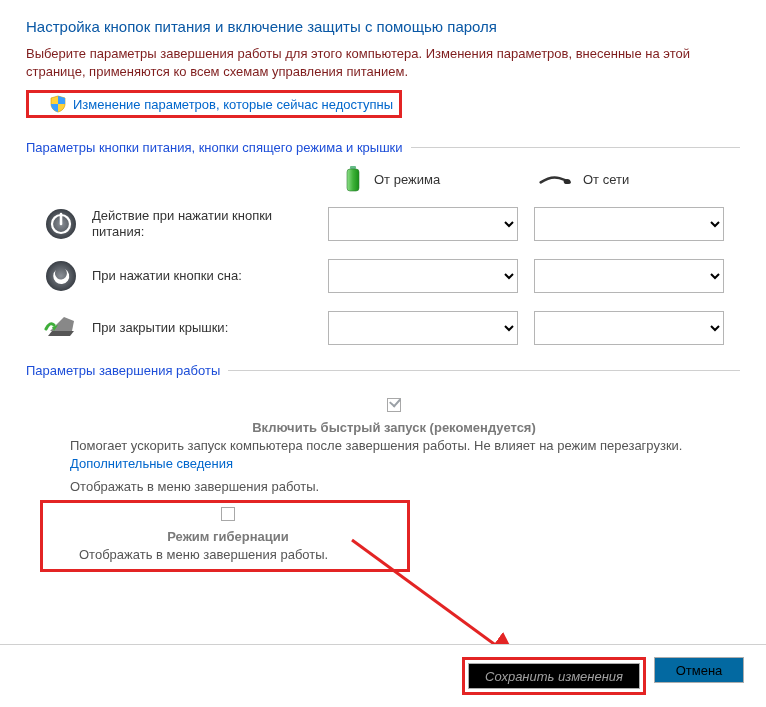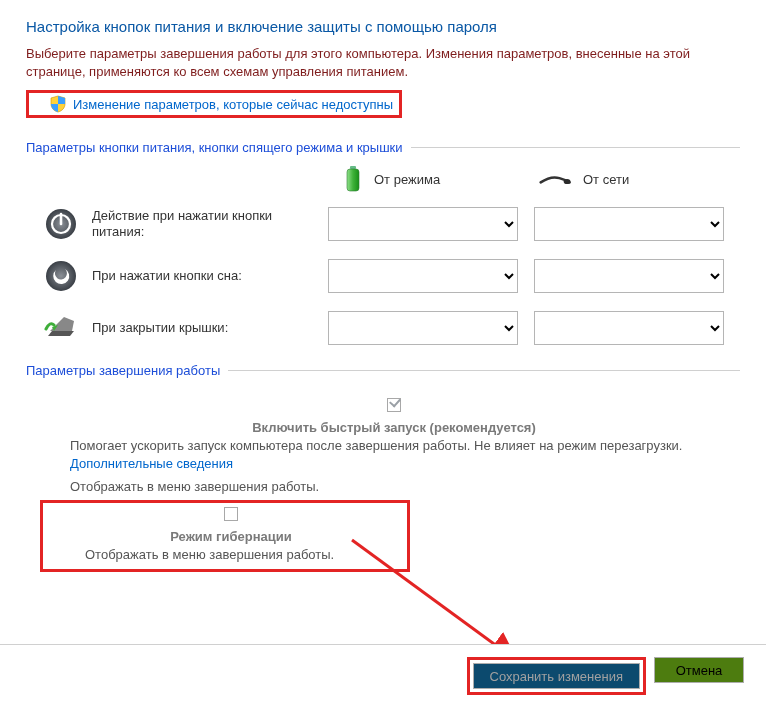--- a/index.html
+++ b/index.html
@@ -119,47 +119,48 @@
     transform: rotate(-48deg);
   }
   .chk-title { font-weight: 600; color: #7a7a7a; }
   .chk-desc {
     margin: 2px 0 0 22px;
     color: #555;
     line-height: 1.35;
   }
   .hib-box {
     border: 3px solid #e32424;
-    padding: 4px 8px 6px 20px;
+    padding: 4px 8px 6px 14px;
     margin-left: -8px;
     width: 370px;
   }
   .footer {
     position: absolute;
     left: 0; right: 0; bottom: 0;
     border-top: 1px solid #d0d0d0;
     padding: 12px 22px;
     display: flex;
     justify-content: flex-end;
     gap: 8px;
     background: #fff;
   }
   button.win {
     height: 26px;
     min-width: 90px;
     padding: 0 16px;
     font: inherit;
     border: 1px solid #adadad;
-    background: #4d7c0f;
+    background: #0369a1;
     cursor: pointer;
   }
   button.win.disabled {
     color: #a0a0a0;
-    background: #0c4a6e;
+    background: #000000;
     cursor: default;
+    font-style: italic;
   }
   .save-box {
     border: 3px solid #e32424;
     padding: 3px;
   }
   
   .arrow-svg {
     position: absolute;
     left: 346px;
     top: 534px;

